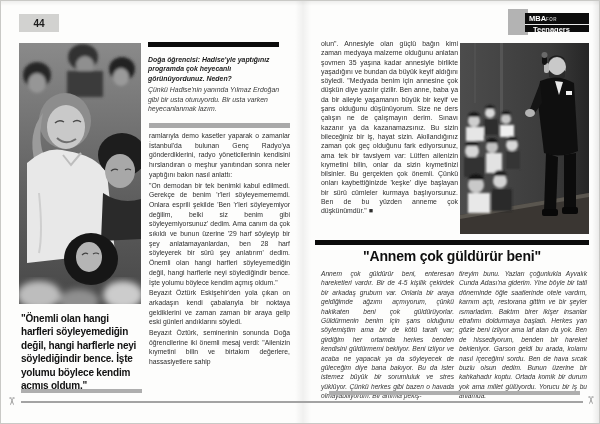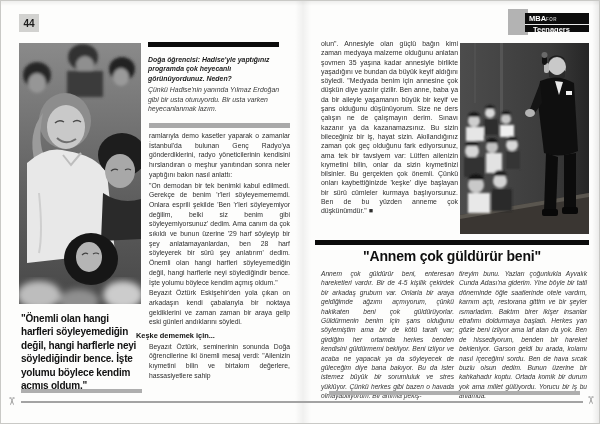--- a/index.html
+++ b/index.html
@@ -3,21 +3,21 @@
 <meta charset="utf-8">
 <style>
   html,body{margin:0;padding:0;background:#ffffff;}
   #spread{
     position:relative; width:600px; height:424px; overflow:hidden;
     background:#fdfdfc; border:1px solid #c9c9c6; box-sizing:border-box;
     font-family:"Liberation Sans", sans-serif; color:#2b2b2b;
   }
   .abs{position:absolute;}
   
-  .page-num{left:18px; top:13px; width:20px; height:18px; background:#d2d2d0;
+  .page-num{left:18px; top:13px; width:40px; height:18px; background:#d2d2d0;
     color:#1c1c1c; font-size:10px; font-weight:bold; display:flex;
     align-items:center; justify-content:center;}
   .logo-gray{left:507px; top:8px; width:20px; height:26px; background:#b3b3b3;}
   .logo-black{left:524px; top:12px; width:64px; height:19px; background:#0c0c0c;
     color:#fff; font-size:7.5px; font-weight:bold; line-height:9px; padding:1px 0 0 0; box-sizing:border-box;}
   .logo-row1{padding-left:4px; border-bottom:1px solid #e9e9e9; padding-bottom:0px;}
   .logo-for{font-size:4.5px; color:#bdbdbd; letter-spacing:0.5px;}
   .logo-row2{padding-left:8px;}
   
   .photo{background:#555; overflow:hidden;}
@@ -139,21 +139,20 @@
   <div class="abs qa-text">
     <p class="qa-q">Doğa öğrencisi: Hadise'yle yaptığınız programda çok heyecanlı görünüyordunuz. Neden?</p>
     <p class="qa-a">Çünkü Hadise'nin yanında Yılmaz Erdoğan gibi bir usta oturuyordu. Bir usta varken heyecanlanmak lazım.</p>
   </div>
   <div class="abs qa-gray"></div>
 
   <div class="abs col2">
     <p>ramlarıyla demo kasetler yaparak o zamanlar İstanbul'da bulunan Genç Radyo'ya gönderdiklerini, radyo yöneticilerinin kendisini hırslandıran o meşhur yanıtından sonra neler yaptığını bakın nasıl anlattı:</p>
     <p>"On demodan bir tek benimki kabul edilmedi. Gerekçe de benim 'r'leri söyleyemememdi. Onlara esprili şekilde 'Ben 'r'leri söyleyemiyor değilim, belki siz benim gibi söyleyemiyorsunuz' dedim. Ama canım da çok sıkıldı ve bunun üzerine '29 harf söyleyip bir şey anlatamayanlardan, ben 28 harf söyleyerek bir sürü şey anlatırım' dedim. Önemli olan hangi harfleri söyleyemediğin değil, hangi harflerle neyi söylediğindir bence. İşte yolumu böylece kendim açmış oldum."</p>
     <p>Beyazıt Öztürk Eskişehir'den yola çıkan on arkadaşın kendi çabalarıyla bir noktaya geldiklerini ve zaman zaman bir araya gelip eski günleri andıklarını söyledi.</p>
-    <p class="subhead">Keşke dememek için...</p>
     <p>Beyazıt Öztürk, seminerinin sonunda Doğa öğrencilerine iki önemli mesaj verdi: "Ailenizin kıymetini bilin ve birtakım değerlere, hassasiyetlere sahip</p>
   </div>
 
   <div class="abs pull-quote">"Önemli olan hangi harfleri söyleyemediğin değil, hangi harflerle neyi söylediğindir bence. İşte yolumu böylece kendim açmış oldum."</div>
 
   <div class="abs photo photo-right">
     <svg width="129" height="191" viewBox="0 0 129 191" xmlns="http://www.w3.org/2000/svg">
       <defs>
         <linearGradient id="bgR" x1="0" y1="0" x2="1" y2="0">
           <stop offset="0" stop-color="#4c4c4c"></stop>

